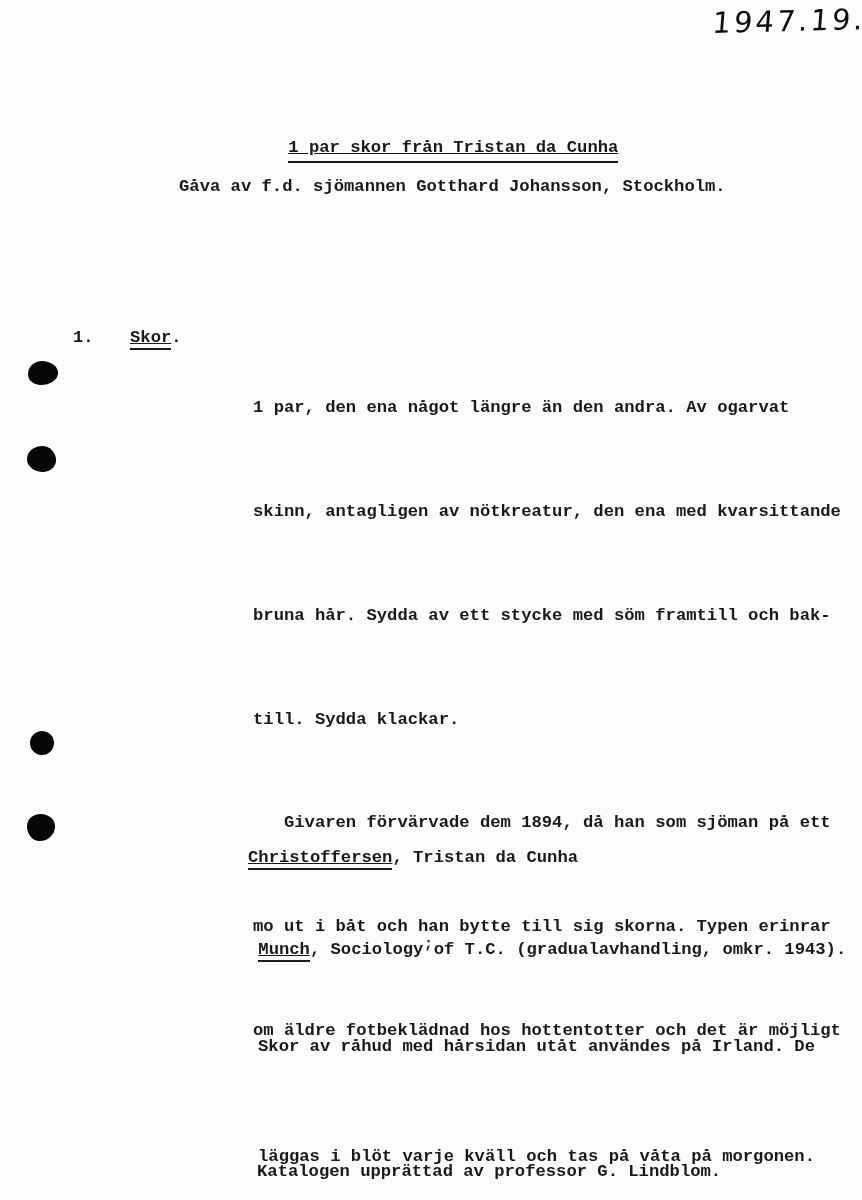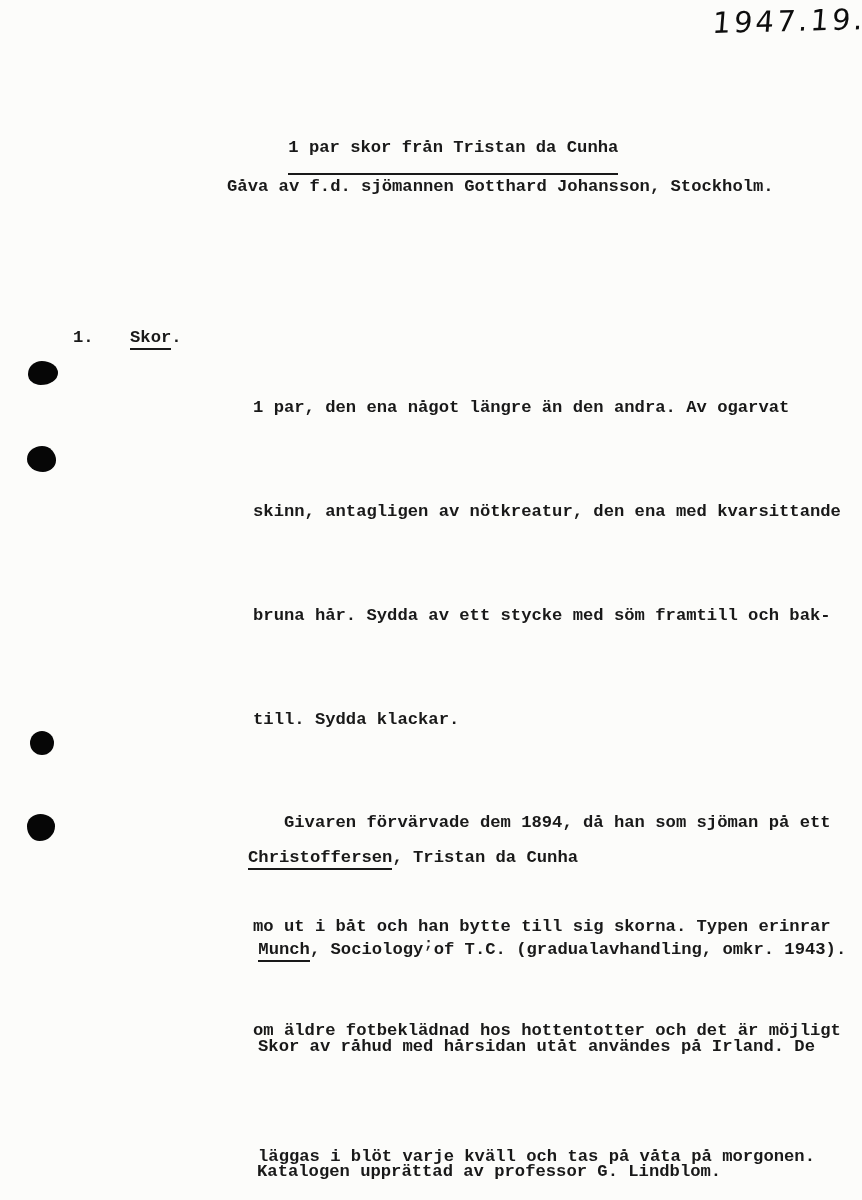--- a/index.html
+++ b/index.html
@@ -12,22 +12,22 @@
     font-family:"Liberation Mono", monospace;
     font-weight:700;
     color:#191919;
     box-shadow:0 0 6px rgba(0,0,0,.4);
   }
   .abs{position:absolute;white-space:pre;}
   .tw{font-size:17.2px;letter-spacing:0;}
   .lh-body{line-height:34.6px;}
   .lh-note{line-height:36.5px;}
   .lh-lit{line-height:30.5px;}
-  .u{border-bottom:2.2px solid currentColor;padding-bottom:1px;}
-  .title-u{border-bottom:2.4px solid currentColor;padding-bottom:16px;}
+  .u{border-bottom:2.2px solid currentColor;padding-bottom:1px;text-decoration:underline;}
+  .title-u{border-bottom:2.4px solid currentColor;padding-bottom:4px;text-decoration:underline;}
   .hand{
     font-family:"DejaVu Sans", sans-serif;
     font-weight:400;
     font-size:29px;
     letter-spacing:3px;
     color:#0d0d0d;
     transform:rotate(-1.5deg) skewX(-6deg);
     transform-origin:left top;
   }
   .ink-dot{
@@ -49,21 +49,21 @@
 
   <div class="ink-dot dot-a"></div>
   <div class="ink-dot dot-b"></div>
   <div class="ink-dot dot-c"></div>
   <div class="ink-dot dot-d"></div>
 
   <div class="abs tw" style="left:247px;top:118px;line-height:20px;">
     <span class="title-u">1 par skor från Tristan da Cunha</span>
   </div>
 
-  <div class="abs tw" style="left:179px;top:177px;line-height:20px;margin-left:48px;">Gåva av f.d. sjömannen Gotthard Johansson, Stockholm.</div>
+  <div class="abs tw" style="left:179px;top:177px;line-height:20px;">Gåva av f.d. sjömannen Gotthard Johansson, Stockholm.</div>
 
   <div class="abs tw" style="left:73px;top:328px;line-height:20px;">1.</div>
   <div class="abs tw" style="left:130px;top:328px;line-height:20px;"><span class="u">Skor</span><span>.</span></div>
 
   <div class="abs tw lh-body" style="left:253px;top:322px;">
     <div>1 par, den ena något längre än den andra. Av ogarvat</div>
     <div>skinn, antagligen av nötkreatur, den ena med kvarsittande</div>
     <div>bruna hår. Sydda av ett stycke med söm framtill och bak-</div>
     <div>till. Sydda klackar.</div>
     <div>   Givaren förvärvade dem 1894, då han som sjöman på ett</div>

